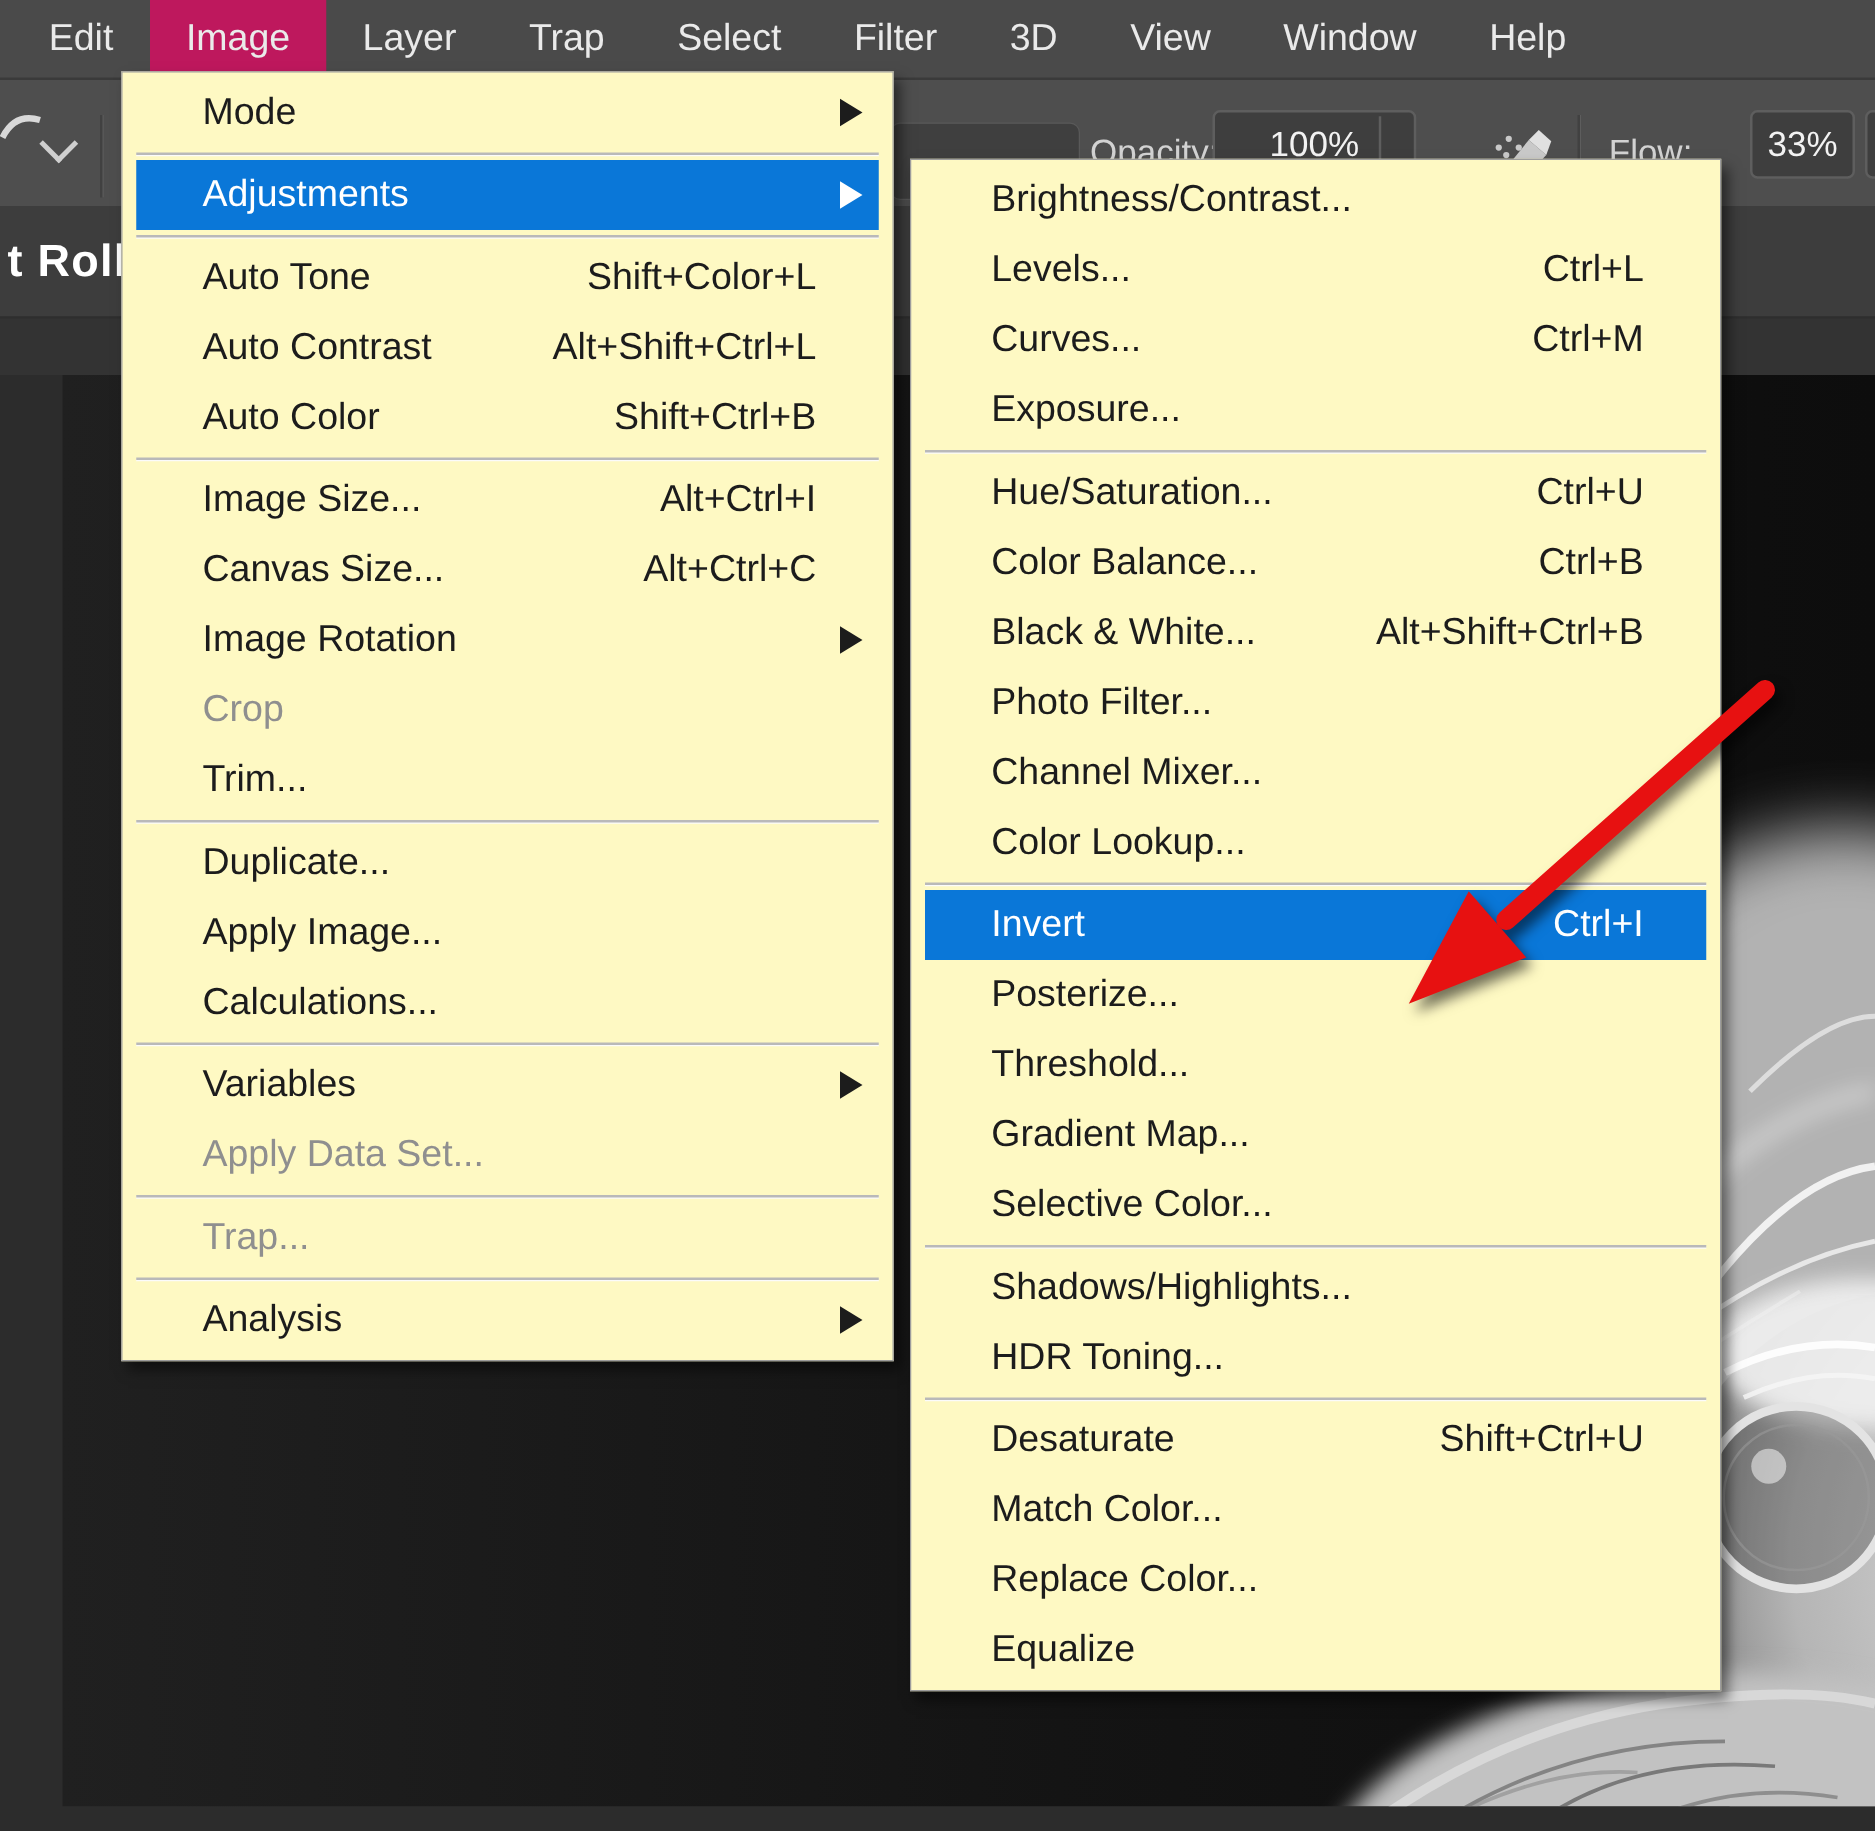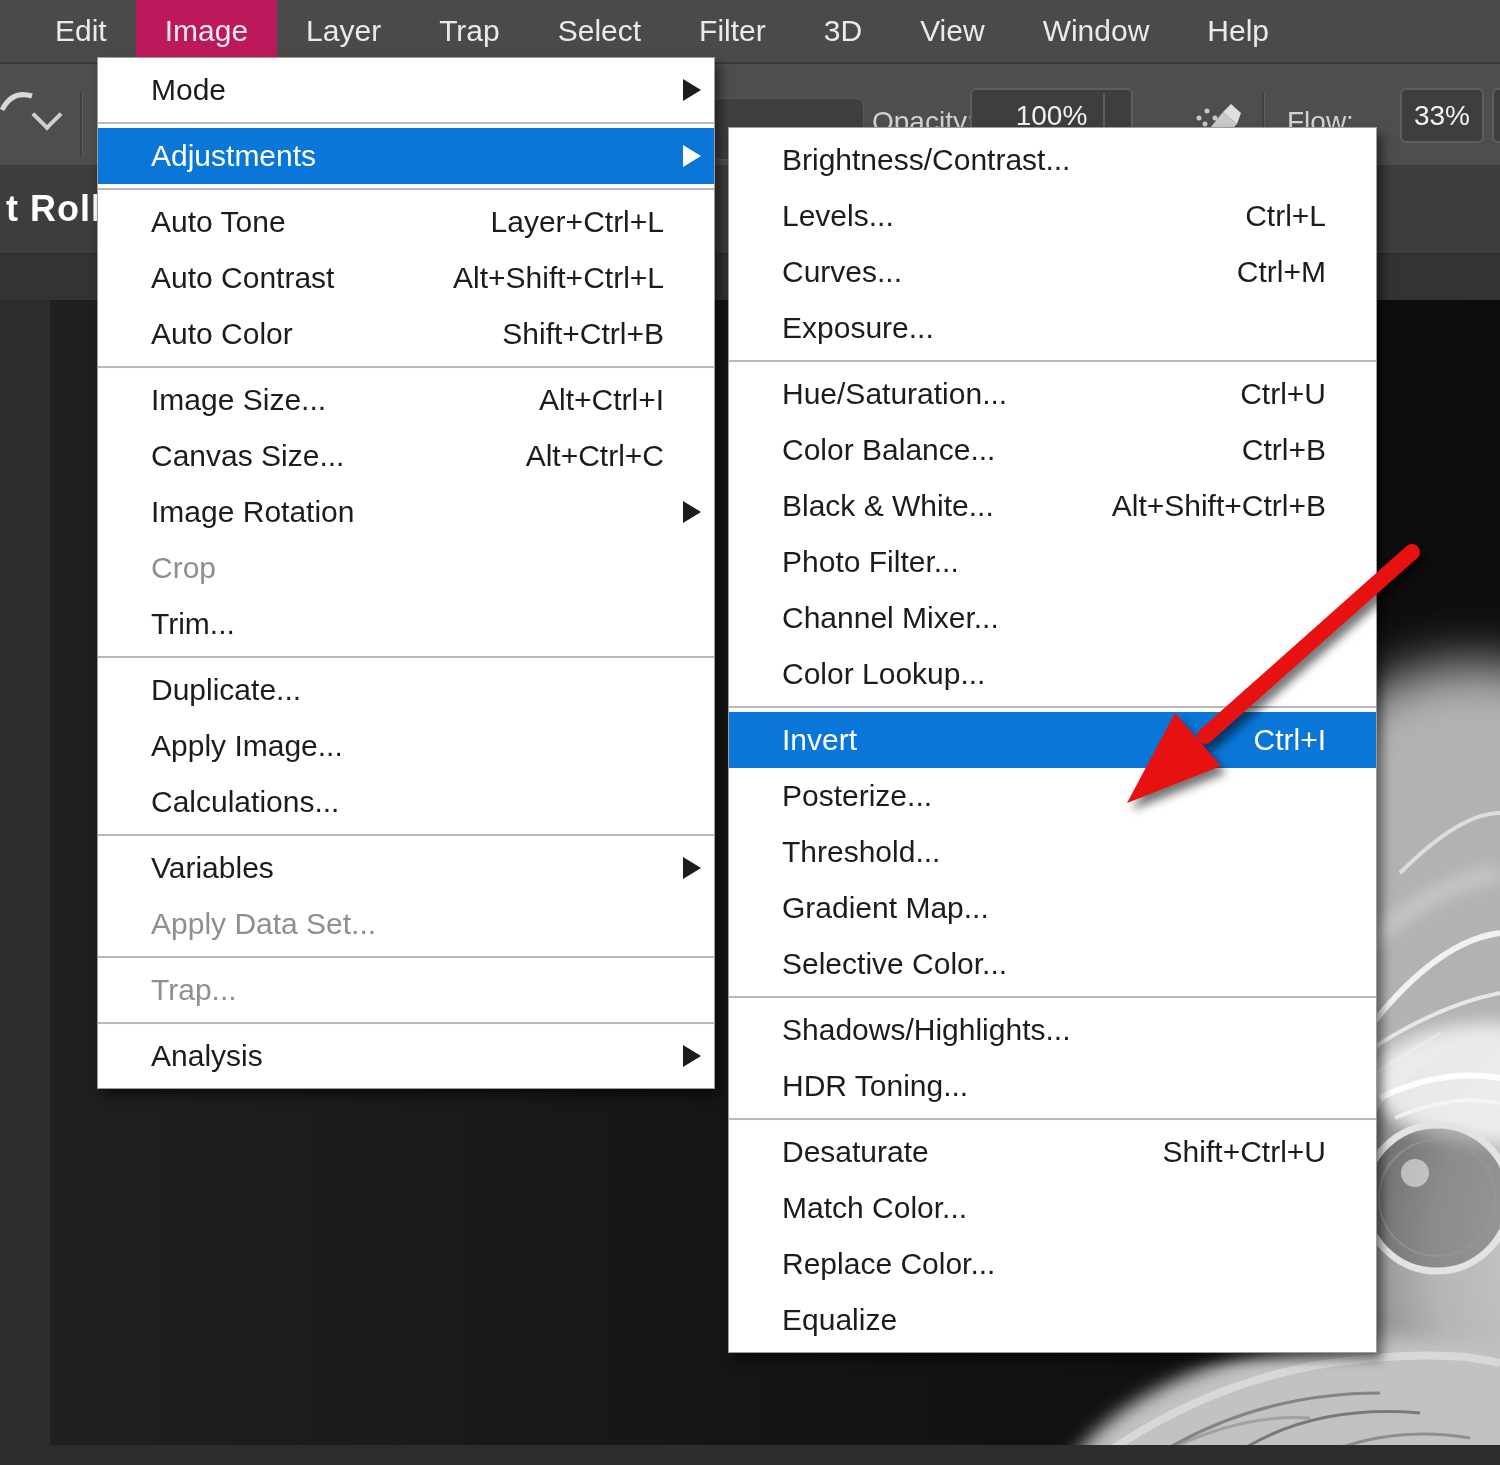--- a/index.html
+++ b/index.html
@@ -5,21 +5,21 @@
   html,body { margin:0; padding:0; background:#222; }
   .stage {
     position:relative; width:1500px; height:1465px; overflow:hidden;
     background:#2c2c2c; font-family:"Liberation Sans", sans-serif;
     -webkit-font-smoothing:antialiased;
   }
   
   .menubar {
     position:absolute; top:0; left:0; right:0; height:62px;
     background:#4a4a4a; border-bottom:2px solid #3a3a3a;
-    display:flex; align-items:stretch; padding-left:26px; z-index:6;
+    display:flex; align-items:stretch; padding-left:10px; z-index:6;
   }
   .mb-item { display:flex; align-items:center; padding:0 29px; color:#eaeaea; font-size:30px; cursor:default; }
   .mb-item.selected { background:#be185d; }
   
   .toolbar { position:absolute; top:64px; left:0; right:0; height:101px; background:#4e4e4e; z-index:5; }
   .tb-label { position:absolute; top:42px; color:#d2d2d2; font-size:28px; white-space:nowrap; }
   .tb-box {
     position:absolute; top:24px; height:55px; box-sizing:border-box;
     background:#3e3e3e; border:2px solid #5e5e5e; border-radius:6px;
     color:#f2f2f2; font-size:28px; display:flex; align-items:center; justify-content:center;
@@ -37,23 +37,23 @@
   .airbrush { position:absolute; left:1185px; top:34px; }
   
   .tabbar { position:absolute; top:165px; left:0; right:0; height:88px;
     background:#3d3d3d; border-bottom:2px solid #2e2e2e; z-index:4; }
   .tab-label { position:absolute; left:6px; top:50%; transform:translateY(-50%);
     color:#ffffff; font-weight:bold; font-size:36px; letter-spacing:1px; }
   
   .canvas-area { position:absolute; top:253px; left:0; width:1500px; height:1212px; z-index:1; }
   
   .menu-panel {
-    position:absolute; background:#ffffff; border:1px solid #9d9d9d;
+    position:absolute; background:#fef9c3; border:1px solid #9d9d9d;
     box-shadow:5px 7px 10px rgba(0,0,0,0.5); z-index:10;
-    padding:4px 0; box-sizing:border-box;
+    padding:4px 11px; box-sizing:border-box;
   }
   #image-menu { left:97px; top:57px; width:618px; }
   #adjustments-menu { left:712px; top:127px; width:649px;margin-left:16px; }
   .menu-item {
     position:relative; height:56px; display:flex; align-items:center;
     padding:0 50px 0 53px; font-size:30px; color:#1c1c1c; cursor:default; white-space:nowrap;
   }
   .menu-item .mi-shortcut { margin-left:auto; padding-left:30px; }
   .menu-item.disabled { color:#8f8f8f; }
   .menu-item.highlighted { background:var(--highlight,#0a77d8); color:#ffffff; }
@@ -188,21 +188,21 @@
         <span class="mi-arrow"></span>
       </div>
       <div class="menu-sep"></div>
       <div class="menu-item highlighted">
         <span class="mi-label">Adjustments</span>
         <span class="mi-arrow"></span>
       </div>
       <div class="menu-sep"></div>
       <div class="menu-item">
         <span class="mi-label">Auto Tone</span>
-        <span class="mi-shortcut">Layer+Ctrl+L</span>
+        <span class="mi-shortcut">Shift+Color+L</span>
       </div>
       <div class="menu-item">
         <span class="mi-label">Auto Contrast</span>
         <span class="mi-shortcut">Alt+Shift+Ctrl+L</span>
       </div>
       <div class="menu-item">
         <span class="mi-label">Auto Color</span>
         <span class="mi-shortcut">Shift+Ctrl+B</span>
       </div>
       <div class="menu-sep"></div>

